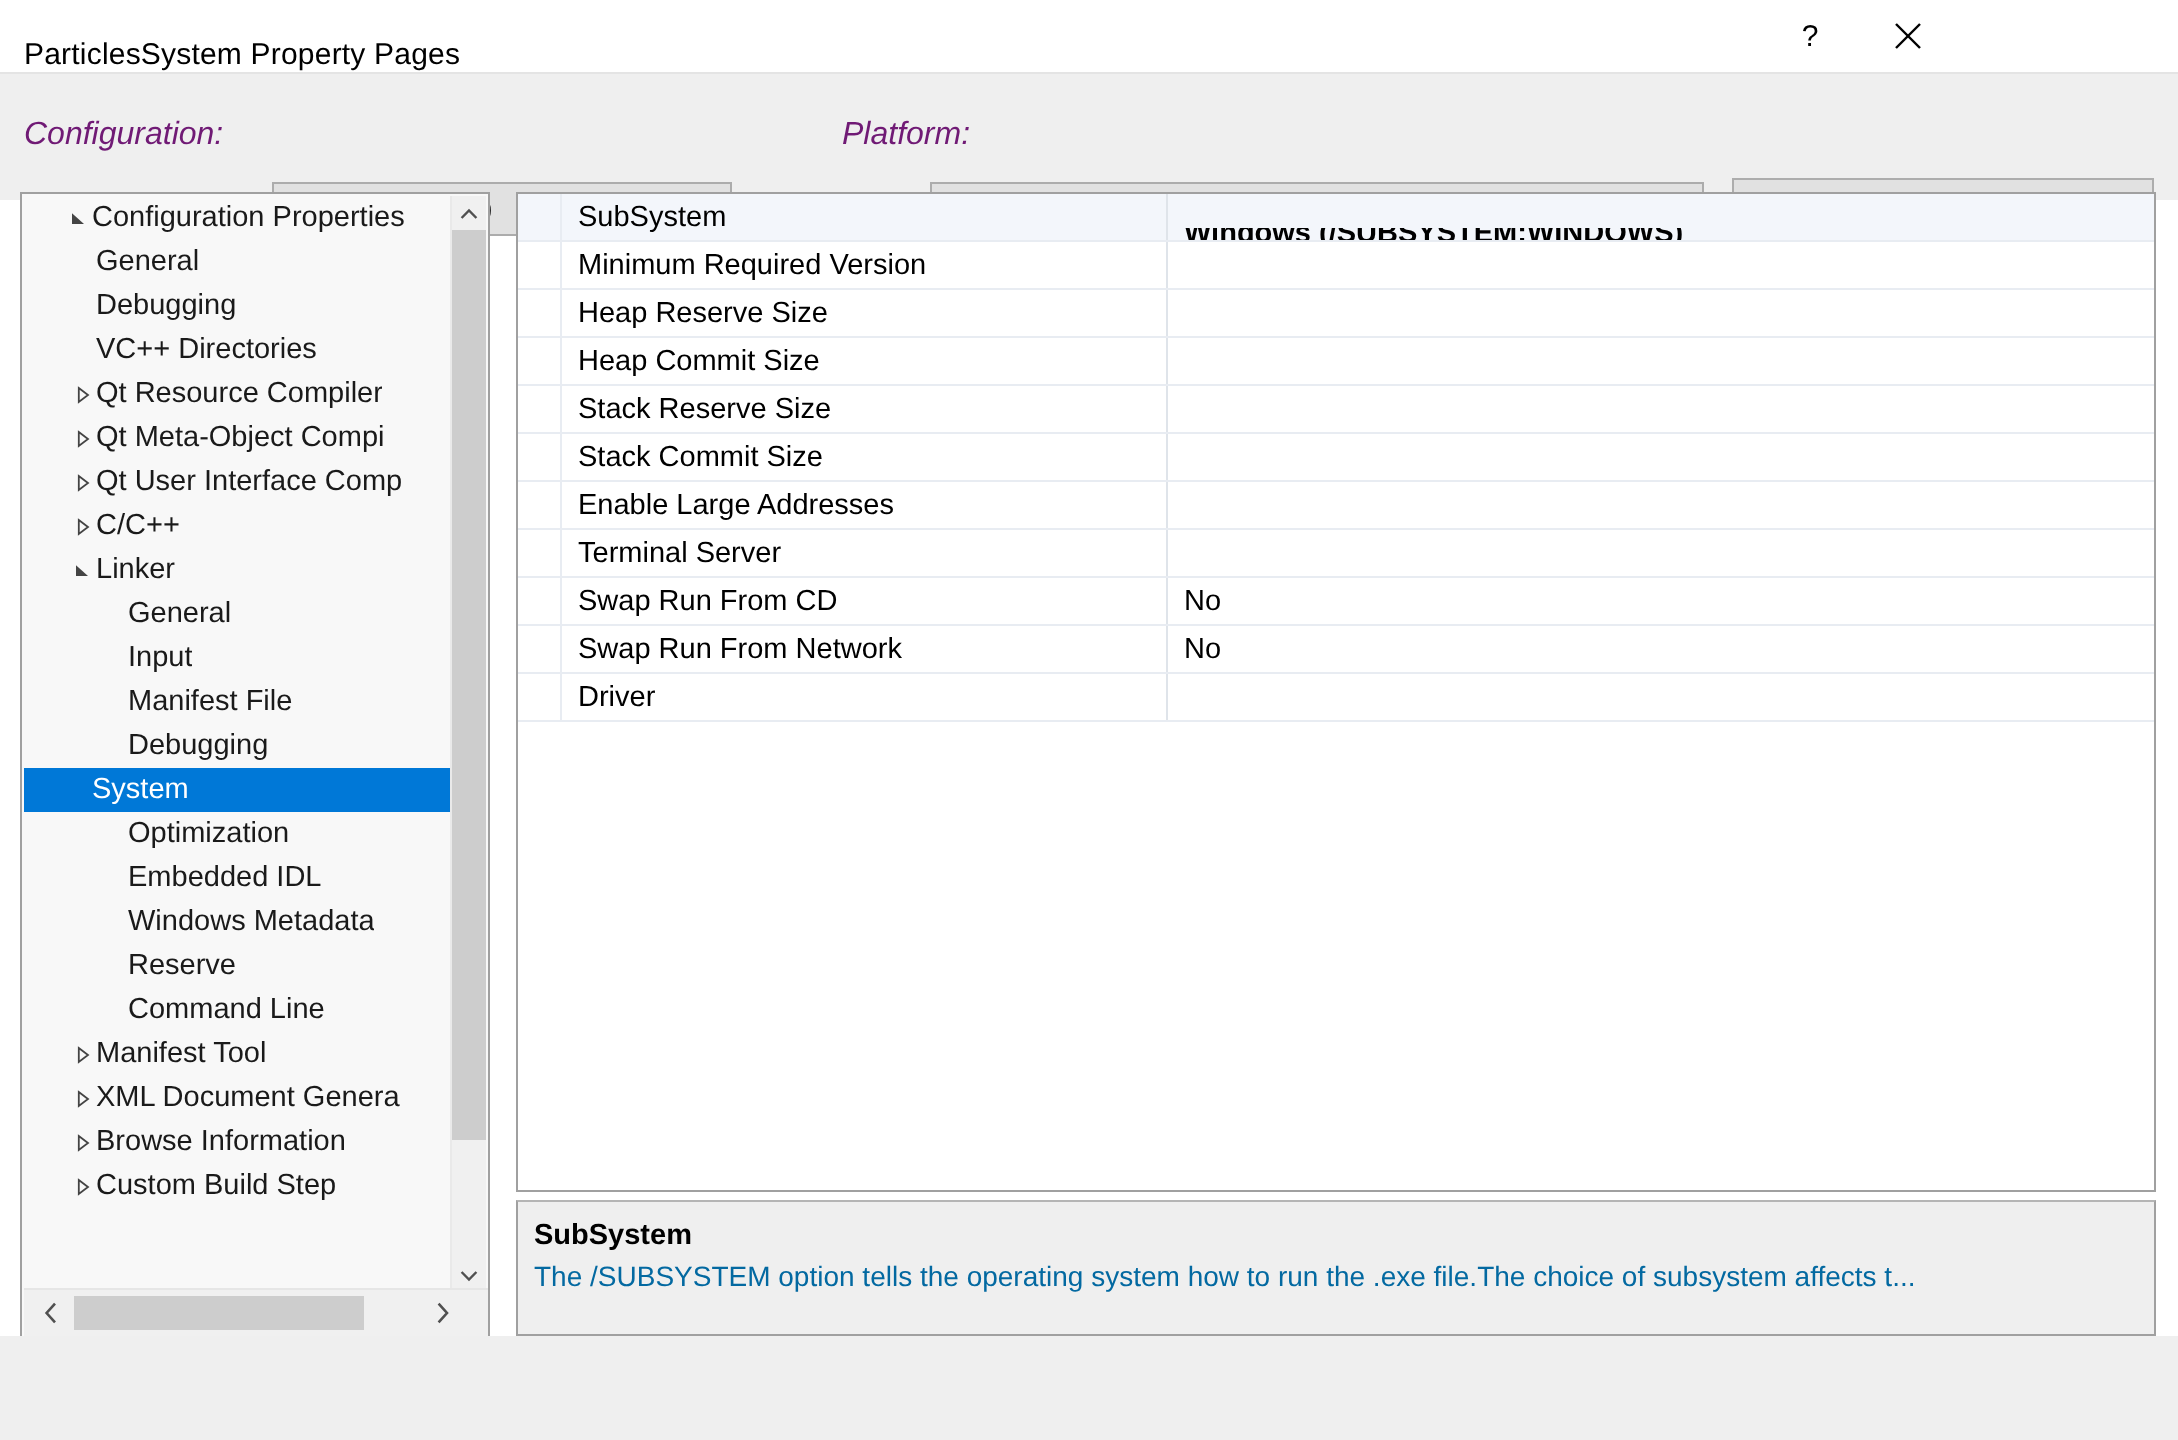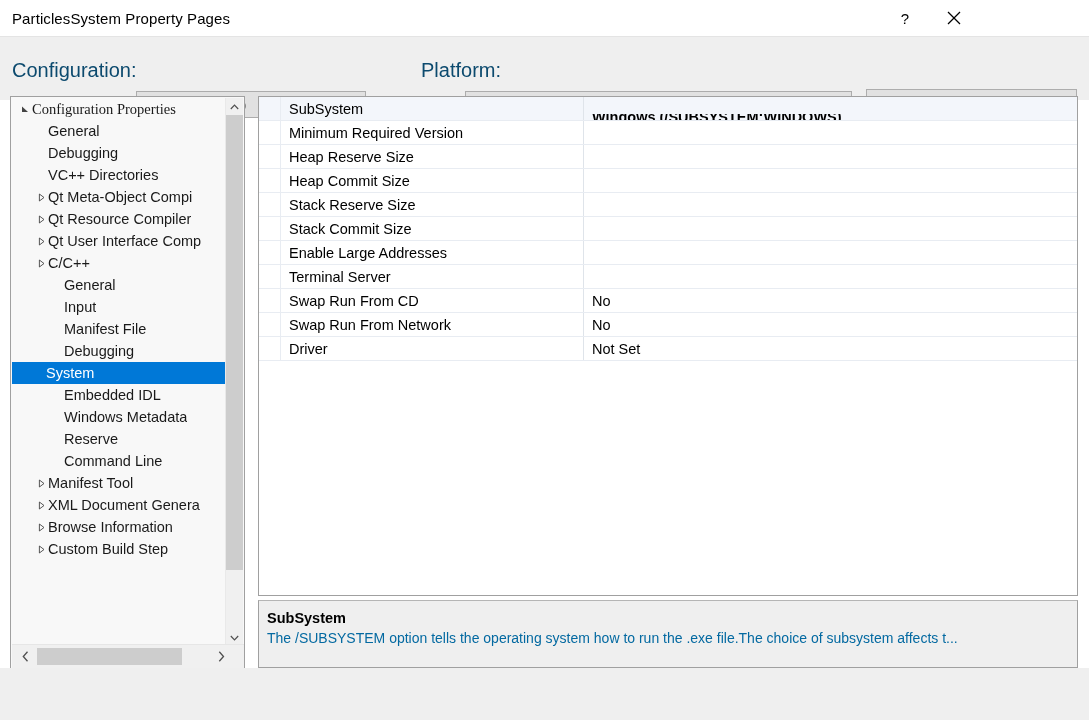--- a/index.html
+++ b/index.html
@@ -18,21 +18,21 @@
     -webkit-font-smoothing: antialiased;
   }
 
   
   .titlebar {
     position: absolute;
     left: 0; top: 0;
     width: 980px; height: 36px;
     background: #ffffff;
     display: flex;
-    align-items: center;
+    align-items: flex-end;
   }
   .title-text {
     margin-left: 12px;
     font-size: 15px;
     color: #000000;
     letter-spacing: 0.1px;
   }
   .titlebar-spacer { flex: 1; }
   .caption-btn {
     width: 46px; height: 36px;
@@ -52,23 +52,24 @@
   
   .configbar {
     position: absolute;
     left: 0; top: 36px;
     width: 1089px; height: 63px;
     background: #efefef;
     border-top: 1px solid #e4e4e4;
   }
   .cfg-label {
     position: absolute;
-    font-size: 20px;
-    color: #0c4a6e;
+    font-size: 16px;
+    color: #701a75;
     white-space: nowrap;
+    font-style: italic;
   }
   #cfg-label-configuration { left: 12px; top: 22px; }
   #cfg-label-platform { left: 421px; top: 22px; }
 
   .combo {
     position: absolute;
     box-sizing: border-box;
     height: 27px;
     background: #e1e1e1;
     border: 1px solid #acacac;
@@ -143,21 +144,21 @@
     color: #444;
     line-height: 1;
   }
   .tree-item .tlabel { overflow: hidden; }
   .tree-item.selected {
     background: #0078d7;
     color: #ffffff;
     padding-left: 20px;
   }
   .tree-item.selected .glyph { color: #ffffff; }
-  .ind-0 { padding-left: 6px; font-family: Liberation Serif, serif; }
+  .ind-0 { padding-left: 20px; }
   .ind-1 { padding-left: 22px; }
   .ind-2 { padding-left: 38px; }
 
   
   .vscroll {
     position: absolute;
     right: 1px; top: 1px;
     width: 17px; height: 548px;
     background: #f0f0f0;
     border-left: 1px solid #e9e9e9;
@@ -349,65 +350,77 @@
       <div class="tree-item ind-1">
         <span class="glyph"></span>
         <span class="tlabel">VC++ Directories</span>
       </div>
       <div class="tree-item ind-1">
         <span class="glyph">
           <svg width="9" height="9" viewBox="0 0 9 9">
             <path d="M2.4 1 L7 4.5 L2.4 8 Z" fill="none" stroke="currentColor" stroke-width="0.9"></path>
           </svg>
         </span>
+        <span class="tlabel">Qt Resource Compiler</span>
+      </div>
+      <div class="tree-item ind-1">
+        <span class="glyph">
+          <svg width="9" height="9" viewBox="0 0 9 9">
+            <path d="M2.4 1 L7 4.5 L2.4 8 Z" fill="none" stroke="currentColor" stroke-width="0.9"></path>
+          </svg>
+        </span>
         <span class="tlabel">Qt Meta-Object Compi</span>
       </div>
       <div class="tree-item ind-1">
         <span class="glyph">
           <svg width="9" height="9" viewBox="0 0 9 9">
             <path d="M2.4 1 L7 4.5 L2.4 8 Z" fill="none" stroke="currentColor" stroke-width="0.9"></path>
           </svg>
         </span>
-        <span class="tlabel">Qt Resource Compiler</span>
-      </div>
-      <div class="tree-item ind-1">
-        <span class="glyph">
-          <svg width="9" height="9" viewBox="0 0 9 9">
-            <path d="M2.4 1 L7 4.5 L2.4 8 Z" fill="none" stroke="currentColor" stroke-width="0.9"></path>
-          </svg>
-        </span>
         <span class="tlabel">Qt User Interface Comp</span>
       </div>
       <div class="tree-item ind-1">
         <span class="glyph">
           <svg width="9" height="9" viewBox="0 0 9 9">
             <path d="M2.4 1 L7 4.5 L2.4 8 Z" fill="none" stroke="currentColor" stroke-width="0.9"></path>
           </svg>
         </span>
         <span class="tlabel">C/C++</span>
       </div>
+      <div class="tree-item ind-1">
+        <span class="glyph">
+          <svg width="9" height="9" viewBox="0 0 9 9">
+            <path d="M1 7 L1 1.6 L7 7 Z" fill="currentColor"></path>
+          </svg>
+        </span>
+        <span class="tlabel">Linker</span>
+      </div>
       <div class="tree-item ind-2">
         <span class="glyph"></span>
         <span class="tlabel">General</span>
       </div>
       <div class="tree-item ind-2">
         <span class="glyph"></span>
         <span class="tlabel">Input</span>
       </div>
       <div class="tree-item ind-2">
         <span class="glyph"></span>
         <span class="tlabel">Manifest File</span>
       </div>
       <div class="tree-item ind-2">
         <span class="glyph"></span>
         <span class="tlabel">Debugging</span>
       </div>
       <div class="tree-item ind-2 selected">
         <span class="glyph"></span>
         <span class="tlabel">System</span>
+      </div>
+      <div class="tree-item ind-2">
+        <span class="glyph"></span>
+        <span class="tlabel">Optimization</span>
       </div>
       <div class="tree-item ind-2">
         <span class="glyph"></span>
         <span class="tlabel">Embedded IDL</span>
       </div>
       <div class="tree-item ind-2">
         <span class="glyph"></span>
         <span class="tlabel">Windows Metadata</span>
       </div>
       <div class="tree-item ind-2">
@@ -528,21 +541,20 @@
       <div class="grid-value">No</div>
     </div>
     <div class="grid-row">
       <div class="grid-gutter"></div>
       <div class="grid-name">Swap Run From Network</div>
       <div class="grid-value">No</div>
     </div>
     <div class="grid-row">
       <div class="grid-gutter"></div>
       <div class="grid-name">Driver</div>
-      <div class="grid-value">Not Set</div>
     </div>
   </div>
 
 <div class="desc-panel">
   <div class="desc-title">SubSystem</div>
   <div class="desc-body">The /SUBSYSTEM option tells the operating system how to run the .exe file.The choice of subsystem affects t...</div>
 </div>
 
 <div class="footer">
   

